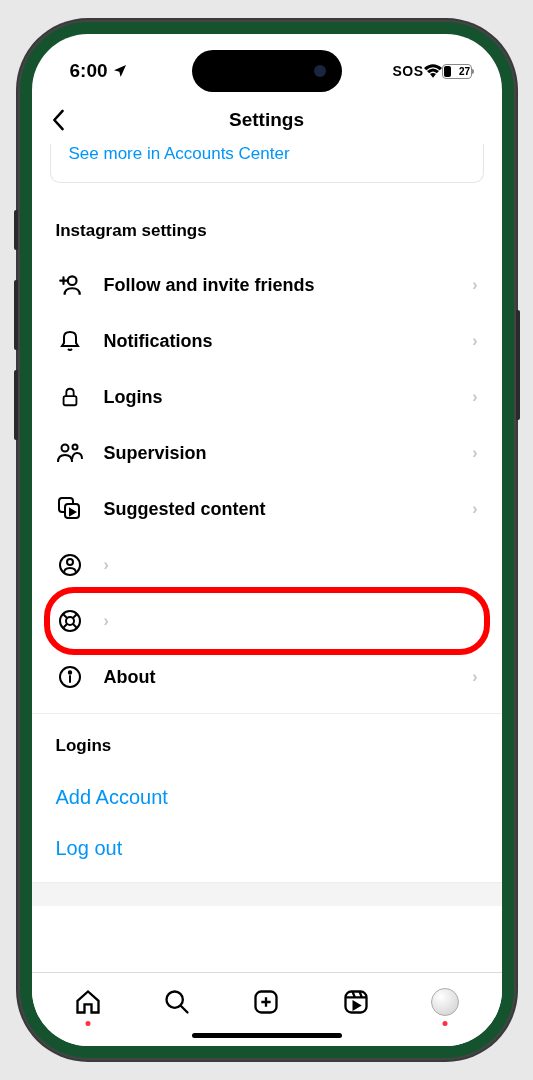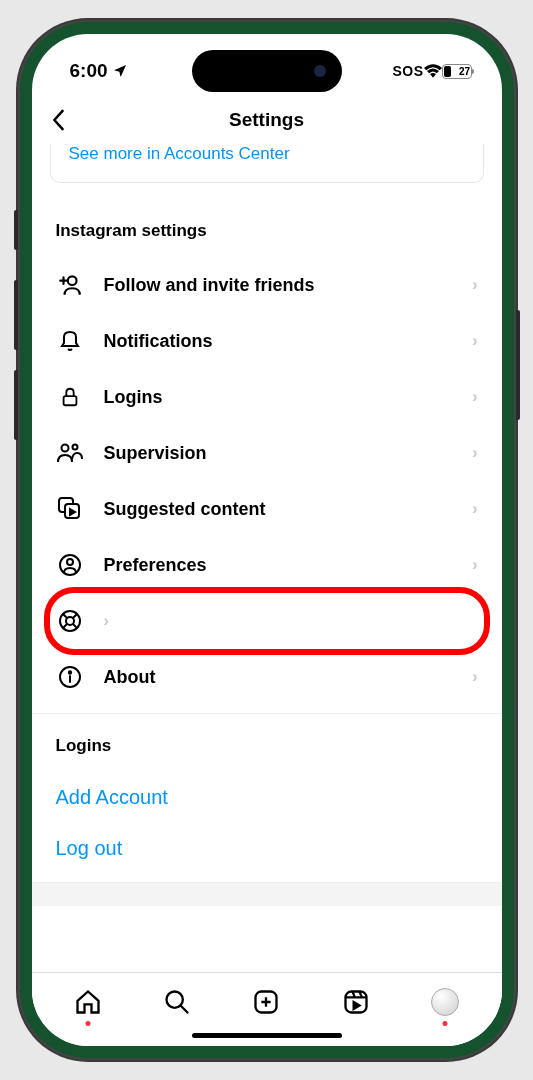--- a/index.html
+++ b/index.html
@@ -234,21 +234,20 @@
       </div>
 
       <div class="row">
         <div class="row-icon">
           <svg width="24" height="24" viewBox="0 0 24 24" fill="none" stroke="#000" stroke-width="2">
               <circle cx="12" cy="12" r="10"></circle>
               <circle cx="12" cy="9" r="3"></circle>
               <path d="M6 20 Q6 15 12 15 Q18 15 18 20"></path>
             </svg>
         </div>
-        <div class="row-label">Preferences</div>
         <div class="chevron">›</div>
       </div>
 
       <div class="row" style="position:relative;">
         <div class="highlight"></div>
         <div class="row-icon">
           <svg width="24" height="24" viewBox="0 0 24 24" fill="none" stroke="#000" stroke-width="2">
               <circle cx="12" cy="12" r="10"></circle>
               <circle cx="12" cy="12" r="4"></circle>
               <path d="M5 5 L9 9 M19 5 L15 9 M5 19 L9 15 M19 19 L15 15"></path>

